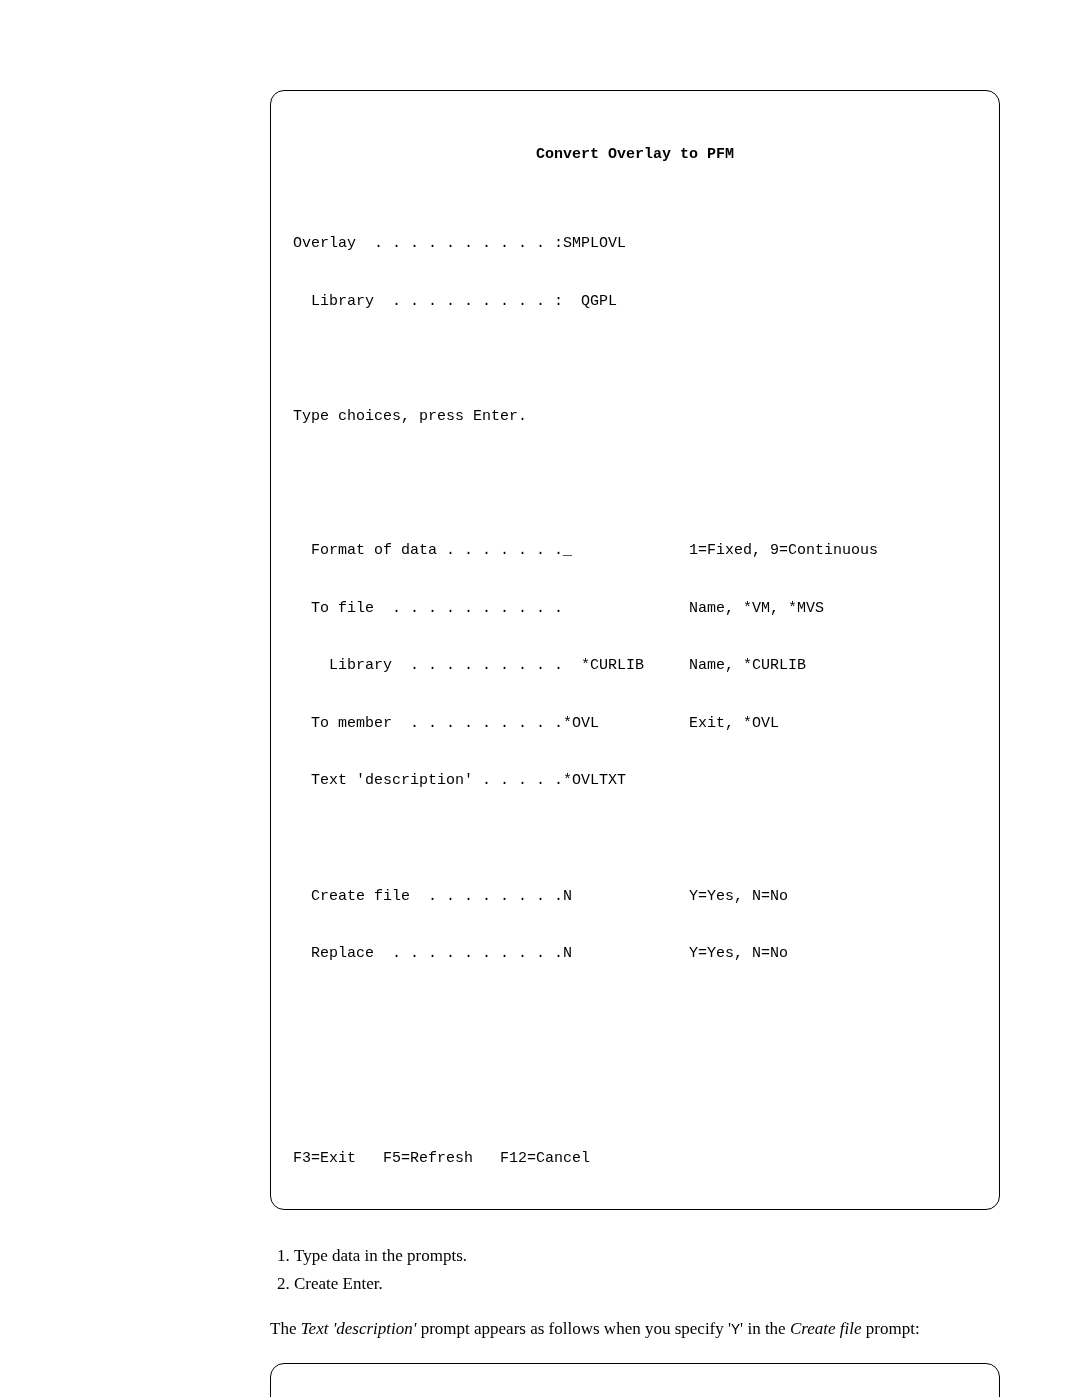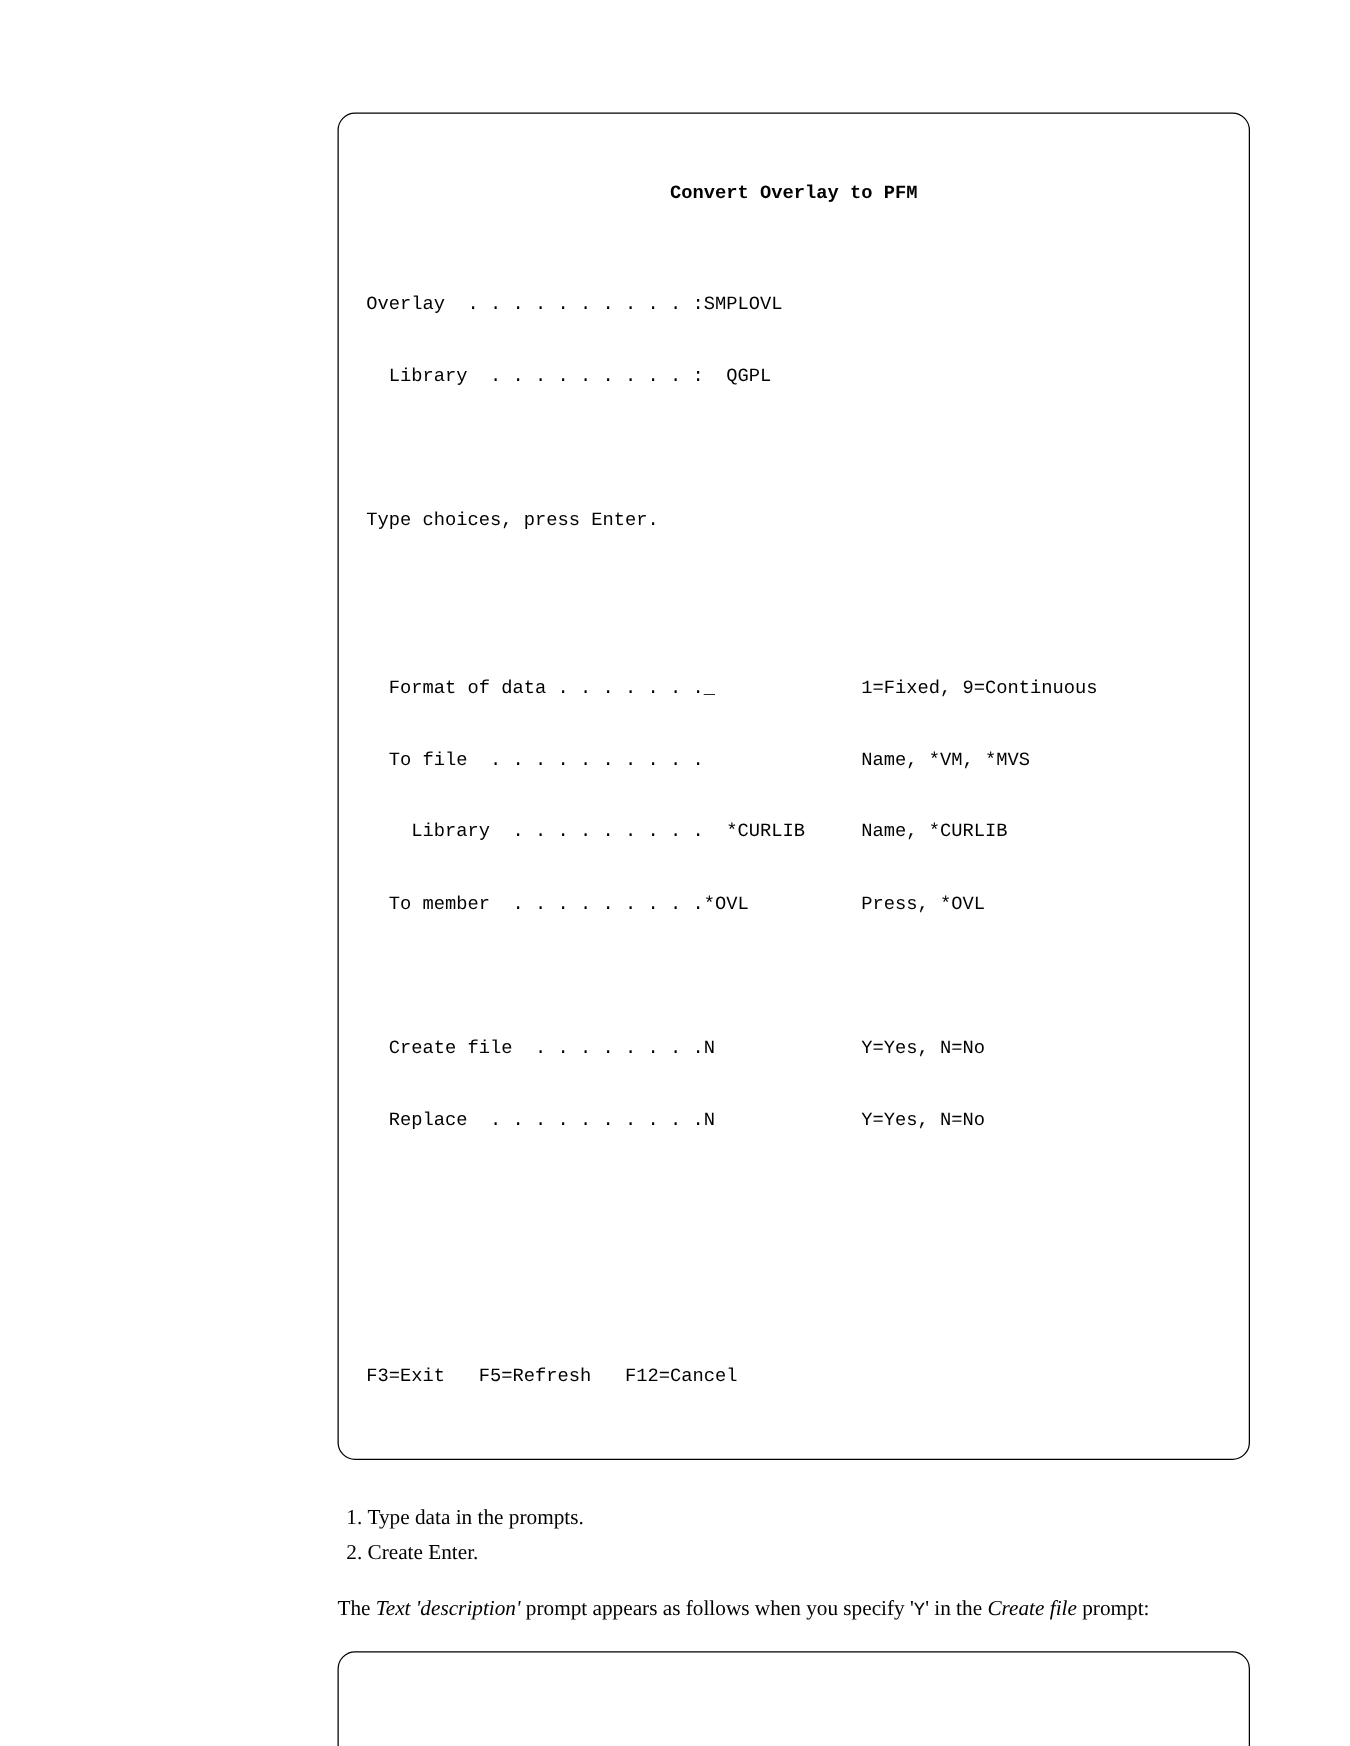--- a/index.html
+++ b/index.html
@@ -8,21 +8,21 @@
     padding: 90px 80px 60px 270px;
     font-family: "Times New Roman", Times, serif;
     font-size: 17px;
     color: #000;
     width: 1080px;
     box-sizing: border-box;
   }
   .panel {
     border: 1.5px solid #000;
     border-radius: 14px;
-    padding: 16px 22px 18px 22px;
+    padding: 16px 22px 2px 22px;
     margin-bottom: 36px;
   }
   .mono {
     font-family: "Courier New", Courier, monospace;
     font-size: 15px;
     line-height: 1.28;
     white-space: pre;
   }
   .title {
     font-weight: bold;
@@ -67,21 +67,22 @@
 
     <div><span class="lbl" style="width:270px">Overlay  . . . . . . . . . . :</span><span>SMPLOVL</span></div>
     <div><span class="lbl" style="width:270px">  Library  . . . . . . . . . :</span><span>  QGPL</span></div>
     <div>&nbsp;</div>
     <div>Type choices, press Enter.</div>
     <div>&nbsp;</div>
 
     <div><span class="lbl" style="width:270px">  Format of data . . . . . . .</span><span class="lbl" style="width:126px"><span>_</span></span><span>1=Fixed, 9=Continuous</span></div>
     <div><span class="lbl" style="width:270px">  To file  . . . . . . . . . .</span><span class="lbl" style="width:126px"><span class="u">          </span></span><span>Name, *VM, *MVS</span></div>
     <div><span class="lbl" style="width:270px">    Library  . . . . . . . . .</span><span class="lbl" style="width:126px"><span class="u">  *CURLIB </span></span><span>Name, *CURLIB</span></div>
-    <div><span class="lbl" style="width:270px">  To member  . . . . . . . . .</span><span class="lbl" style="width:126px"><span class="u">*OVL      </span></span><span>Press, *OVL</span></div>
+    <div><span class="lbl" style="width:270px">  To member  . . . . . . . . .</span><span class="lbl" style="width:126px"><span class="u">*OVL      </span></span><span>Exit, *OVL</span></div>
+    <div><span class="lbl" style="width:270px">  Text 'description' . . . . .</span><span class="u">*OVLTXT                                          </span></div>
     <div><span class="u">   </span></div>
     <div><span class="lbl" style="width:270px">  Create file  . . . . . . . .</span><span class="lbl" style="width:126px"><span class="u">N</span></span><span>Y=Yes, N=No</span></div>
     <div><span class="lbl" style="width:270px">  Replace  . . . . . . . . . .</span><span class="lbl" style="width:126px"><span class="u">N</span></span><span>Y=Yes, N=No</span></div>
 
     <div class="spacer"></div>
     <div>F3=Exit   F5=Refresh   F12=Cancel</div>
   </div>
 </div>
 
 <ol class="ol">

